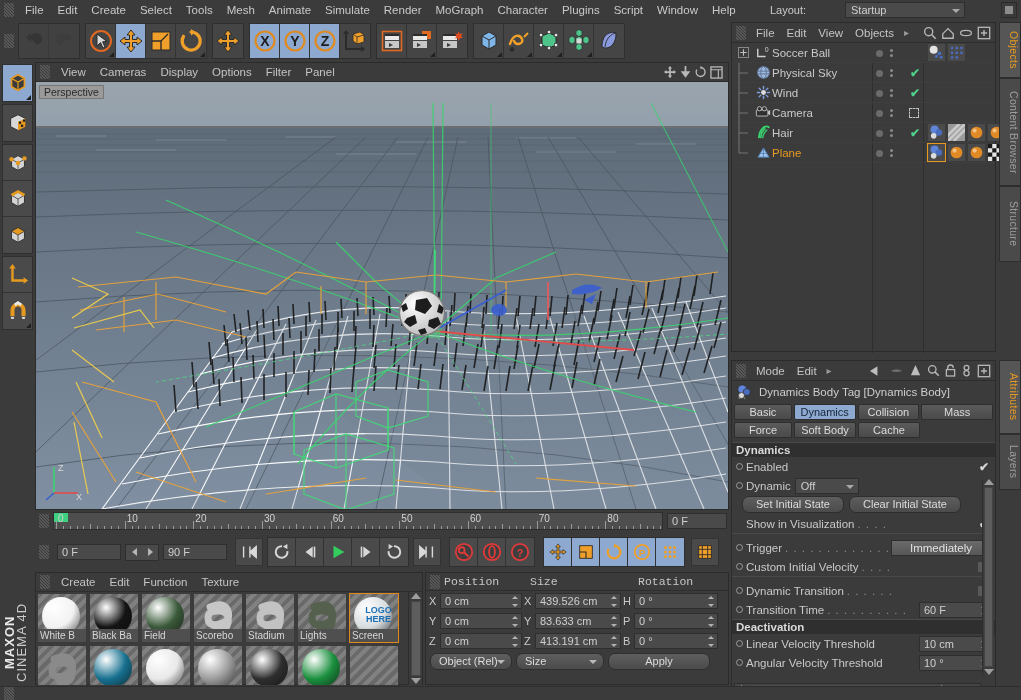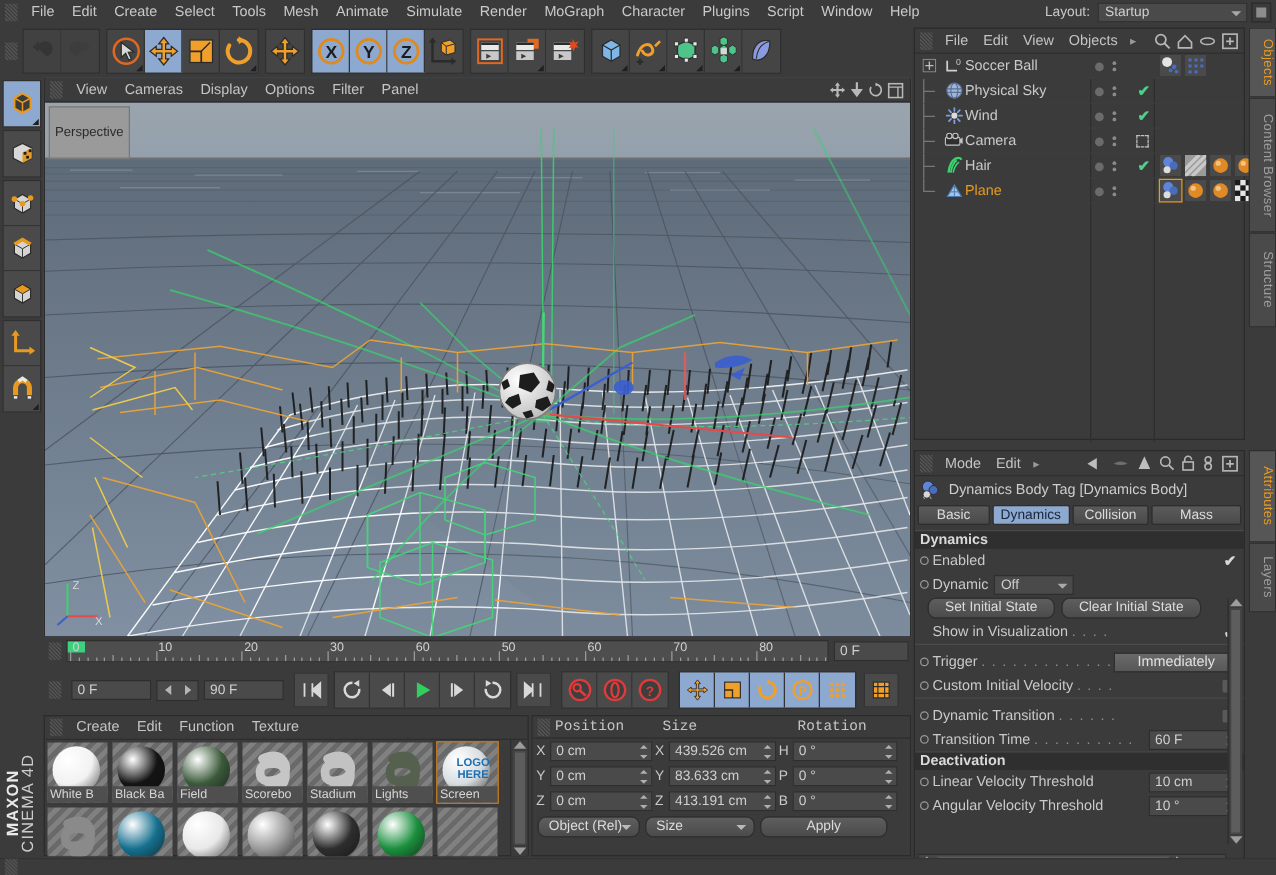--- a/index.html
+++ b/index.html
@@ -23,21 +23,21 @@
     background-size:3px 3px;
     opacity:.55; margin:0 4px;
   }
 
   
   #menubar{
     left:0; top:0; width:1021px; height:20px;
     background:#3b3b3b; display:flex; align-items:center;
   }
   #menubar .mi{ padding:0 7px; line-height:20px; color:#c9c9c9; font-size:11.5px; white-space:nowrap;}
-  #layoutwrap{ margin-left:auto; display:flex; align-items:center; padding-right:4px; }
+  #layoutwrap{ margin-left:auto; display:flex; align-items:center; padding-right:4px;gap:33px; }
   #layoutwrap .lab{ margin-right:6px; color:#c9c9c9; }
   .combo{
     background:#4a4a4a; border:1px solid #2e2e2e;
     height:16px; line-height:14px; padding:0 16px 0 5px;
     position:relative; color:#cfcfcf; font-size:11px; white-space:nowrap;
   }
   .combo:after{
     content:""; position:absolute; right:4px; top:6px;
     border-left:4px solid transparent; border-right:4px solid transparent;
     border-top:4px solid #a9a9a9;
@@ -106,21 +106,21 @@
   #vpmenu{
     height:19px; background:#3b3b3b; display:flex; align-items:center;
     border-bottom:1px solid #2b2b2b;
   }
   #vpmenu .mi{ padding:0 7px; line-height:19px; color:#c4c4c4; font-size:11.5px;}
   #vpmenu .vicons{ margin-left:auto; display:flex; gap:3px; padding-right:5px; align-items:center;}
   #vpcanvas{ position:relative; width:100%; height:427px; overflow:hidden;}
   #vplabel{
     position:absolute; left:3px; top:3px; z-index:6;
     background:#9a9a9a; color:#2a2a2a; font-size:10.5px;
-    padding:14px 4px; border:1px solid #777;
+    padding:0 4px; border:1px solid #777;
   }
   #axiswidget{ position:absolute; left:8px; bottom:8px; z-index:6; }
 
   
   #timeline{
     left:35px; top:510px; width:694px; height:22px;
     background:#3b3b3b; display:flex; align-items:center;
   }
   #tlruler{
     position:relative; flex:1; height:18px;
@@ -1635,20 +1635,25 @@
       <span class="t">Dynamics Body Tag [Dynamics Body]</span>
     </div>
 
     <div id="tabrows">
       <div class="tabrow" id="tabrow1">
           <div class="tab" style="width: 58px;">Basic</div>
           <div class="tab active" style="width: 62px;">Dynamics</div>
           <div class="tab" style="width: 62px;">Collision</div>
           <div class="tab" style="width: 72px;">Mass</div>
         </div>
+      <div class="tabrow" id="tabrow2">
+          <div class="tab" style="width: 58px;">Force</div>
+          <div class="tab" style="width: 62px;">Soft Body</div>
+          <div class="tab" style="width: 62px;">Cache</div>
+        </div>
     </div>
 
     <div id="attrcontent" style="position:relative;">
         <div class="secthdr">Dynamics</div>
         <div class="prow">
           <span class="bullet"></span>
           <span style="white-space: nowrap;">Enabled</span>
           <span class="dots" style="min-width: 6px;"></span>
           <span class="checkmark" style="margin-right: 6px;">✔</span>
         </div>

